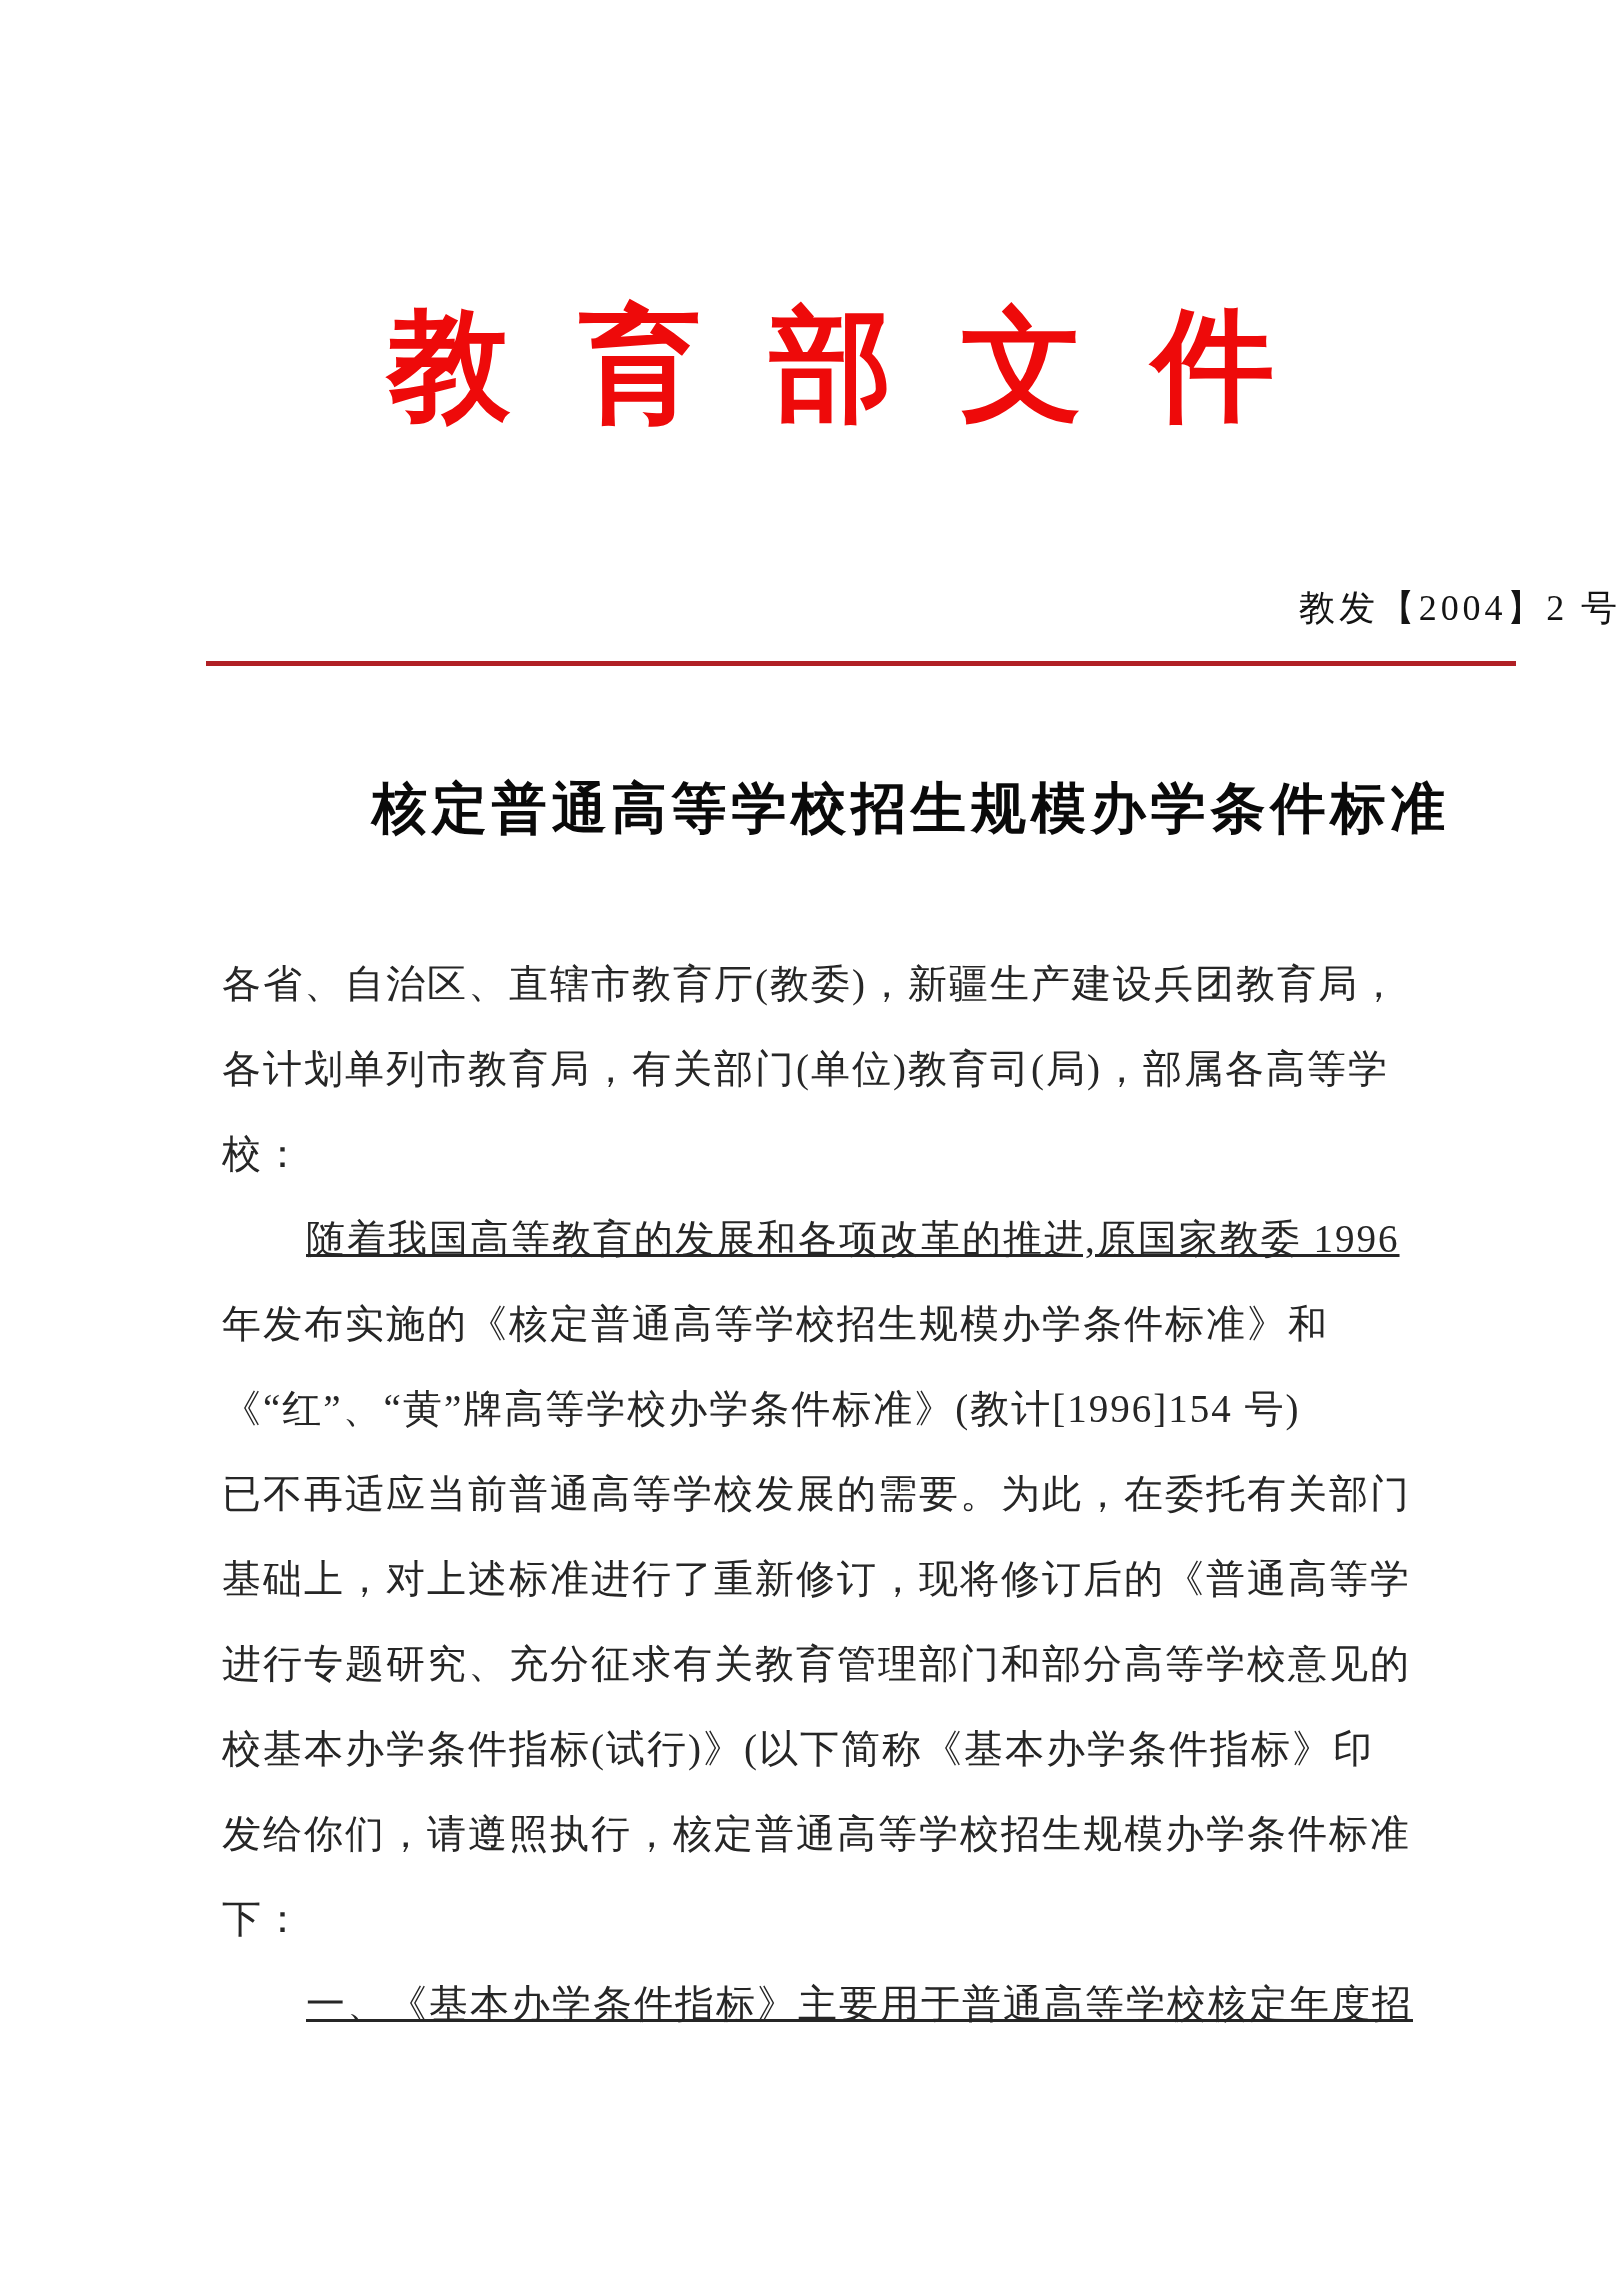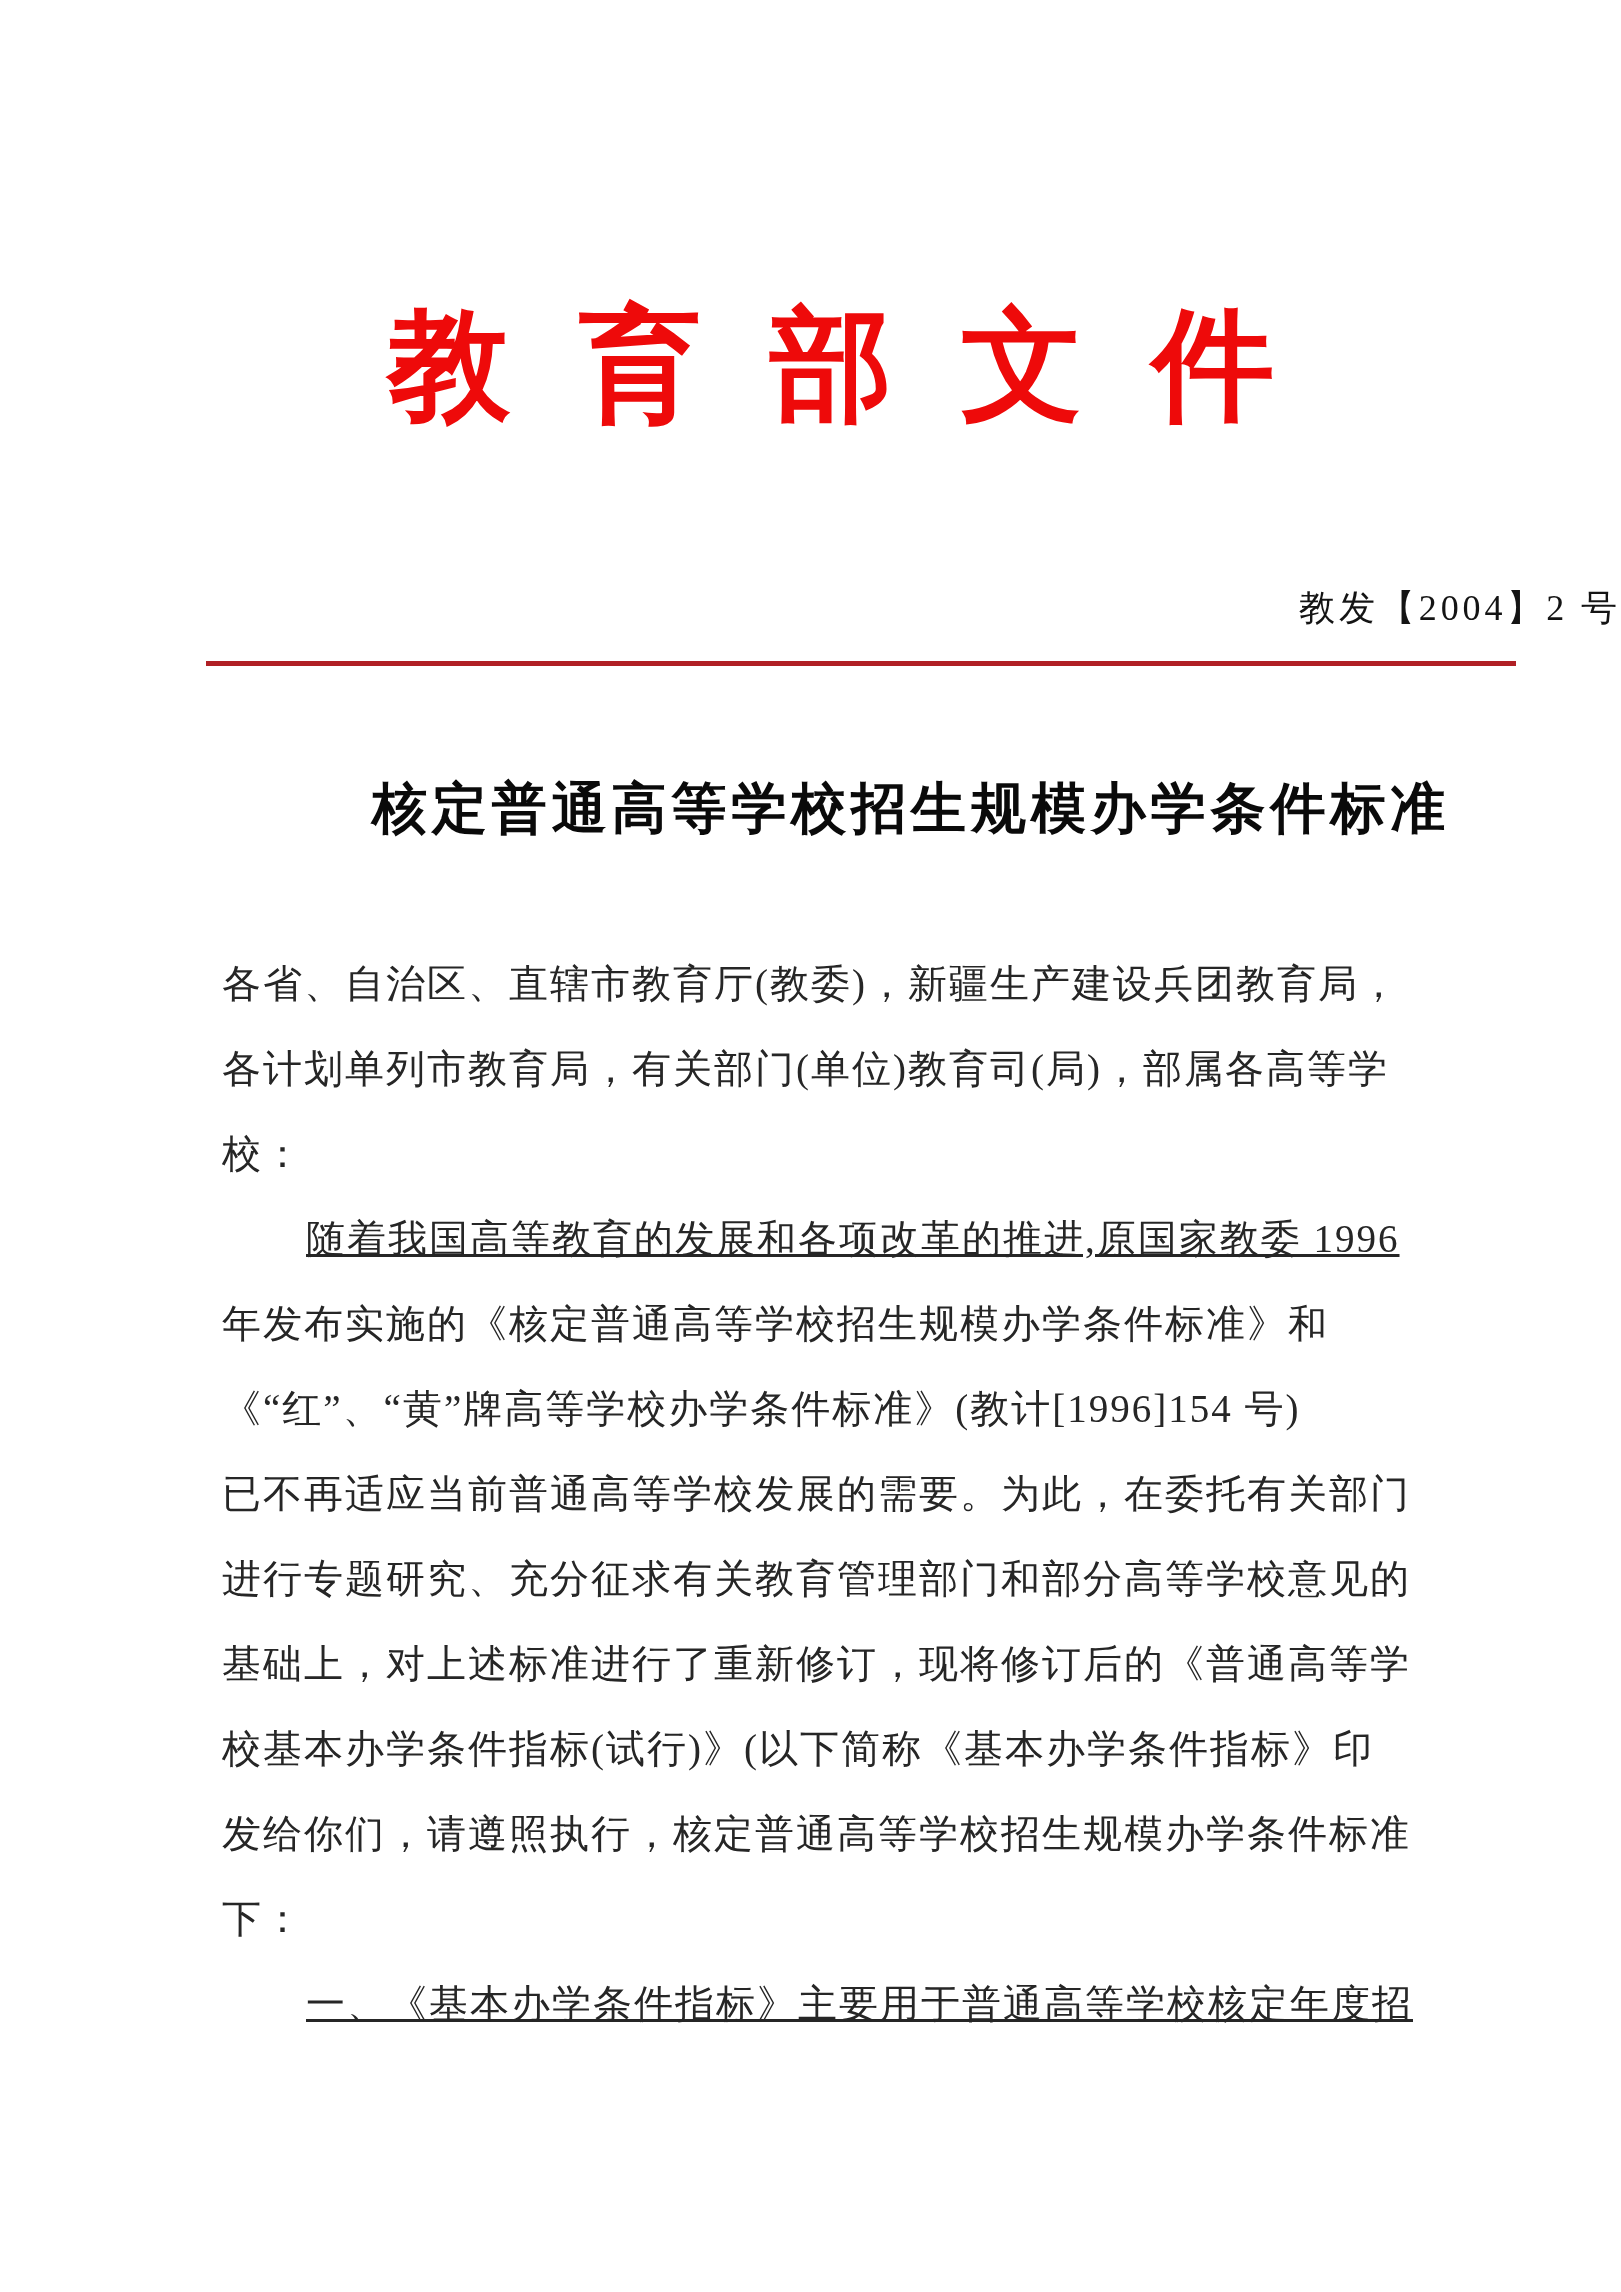--- a/index.html
+++ b/index.html
@@ -92,22 +92,22 @@
   <div class="heading">核定普通高等学校招生规模办学条件标准</div>
 
   <div class="body-text">
     <div class="line">各省、自治区、直辖市教育厅(教委)，新疆生产建设兵团教育局，</div>
     <div class="line">各计划单列市教育局，有关部门(单位)教育司(局)，部属各高等学</div>
     <div class="line">校：</div>
     <div class="line indent">随着我国高等教育的发展和各项改革的推进,原国家教委 1996</div>
     <div class="line">年发布实施的《核定普通高等学校招生规模办学条件标准》和</div>
     <div class="line">《“红”、“黄”牌高等学校办学条件标准》(教计[1996]154 号)</div>
     <div class="line">已不再适应当前普通高等学校发展的需要。为此，在委托有关部门</div>
+    <div class="line">基础上，对上述标准进行了重新修订，现将修订后的《普通高等学</div>
     <div class="line">进行专题研究、充分征求有关教育管理部门和部分高等学校意见的</div>
-    <div class="line">基础上，对上述标准进行了重新修订，现将修订后的《普通高等学</div>
     <div class="line">校基本办学条件指标(试行)》(以下简称《基本办学条件指标》印</div>
     <div class="line">发给你们，请遵照执行，核定普通高等学校招生规模办学条件标准</div>
     <div class="line">下：</div>
     <div class="line indent">一、《基本办学条件指标》主要用于普通高等学校核定年度招</div>
   </div>
 
 </div>
 
 
 </body></html>

